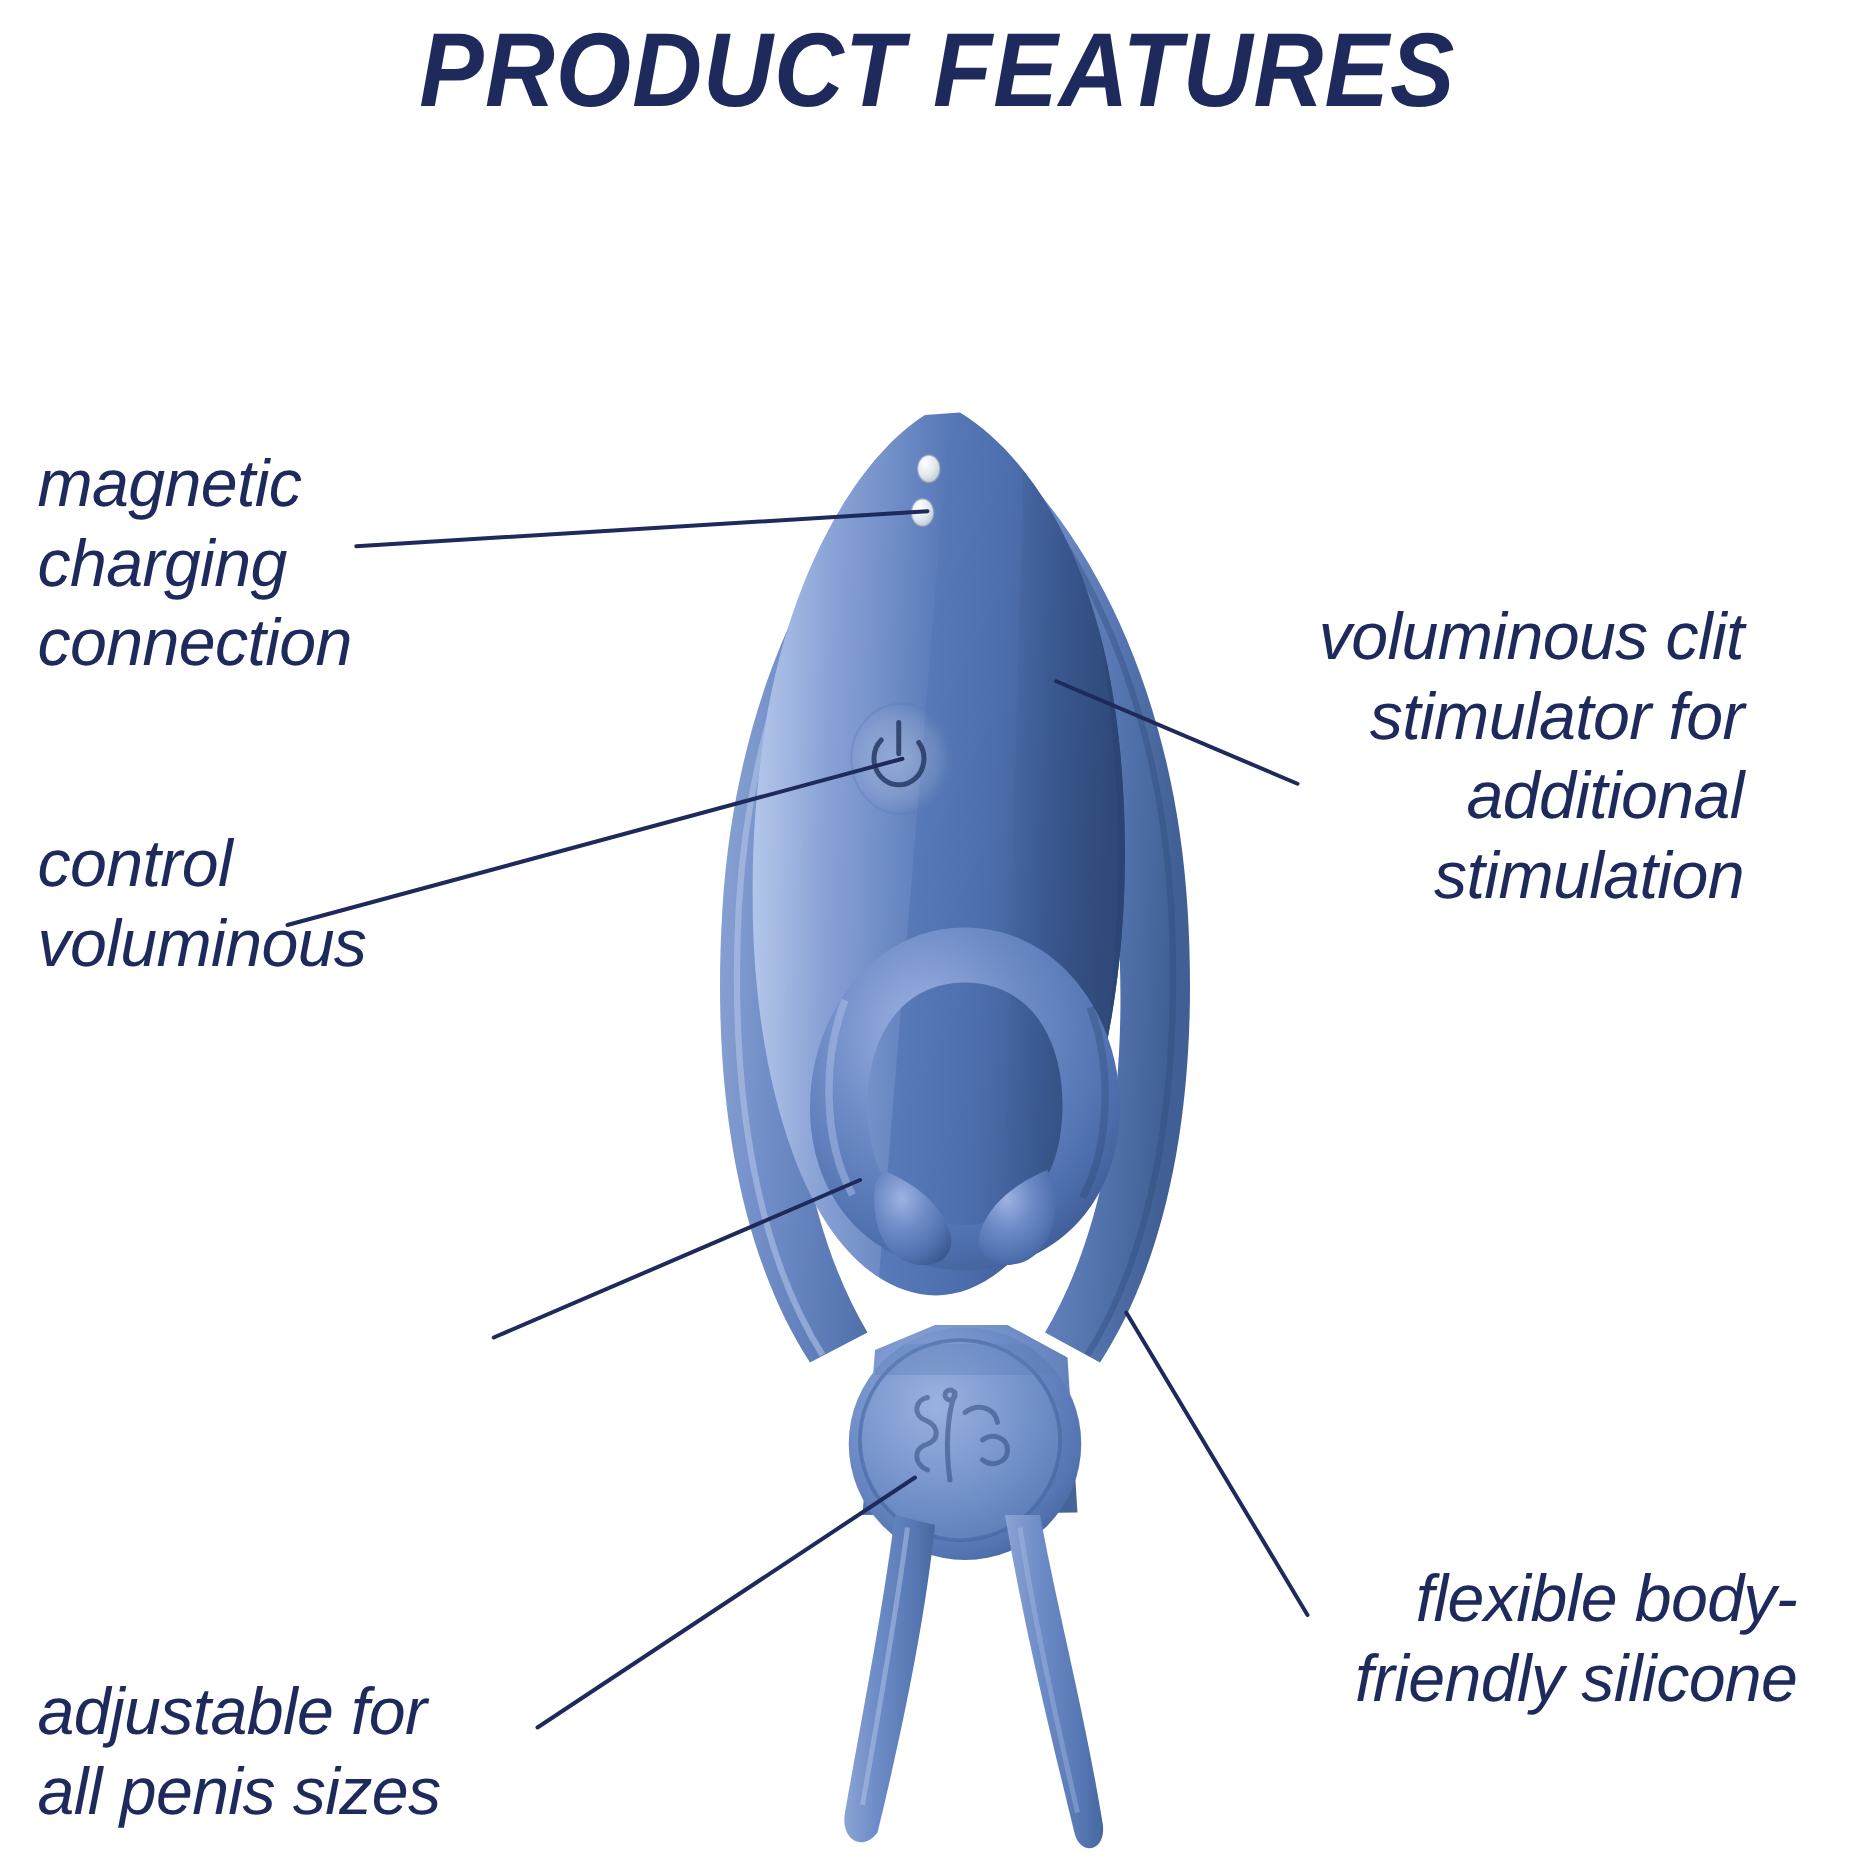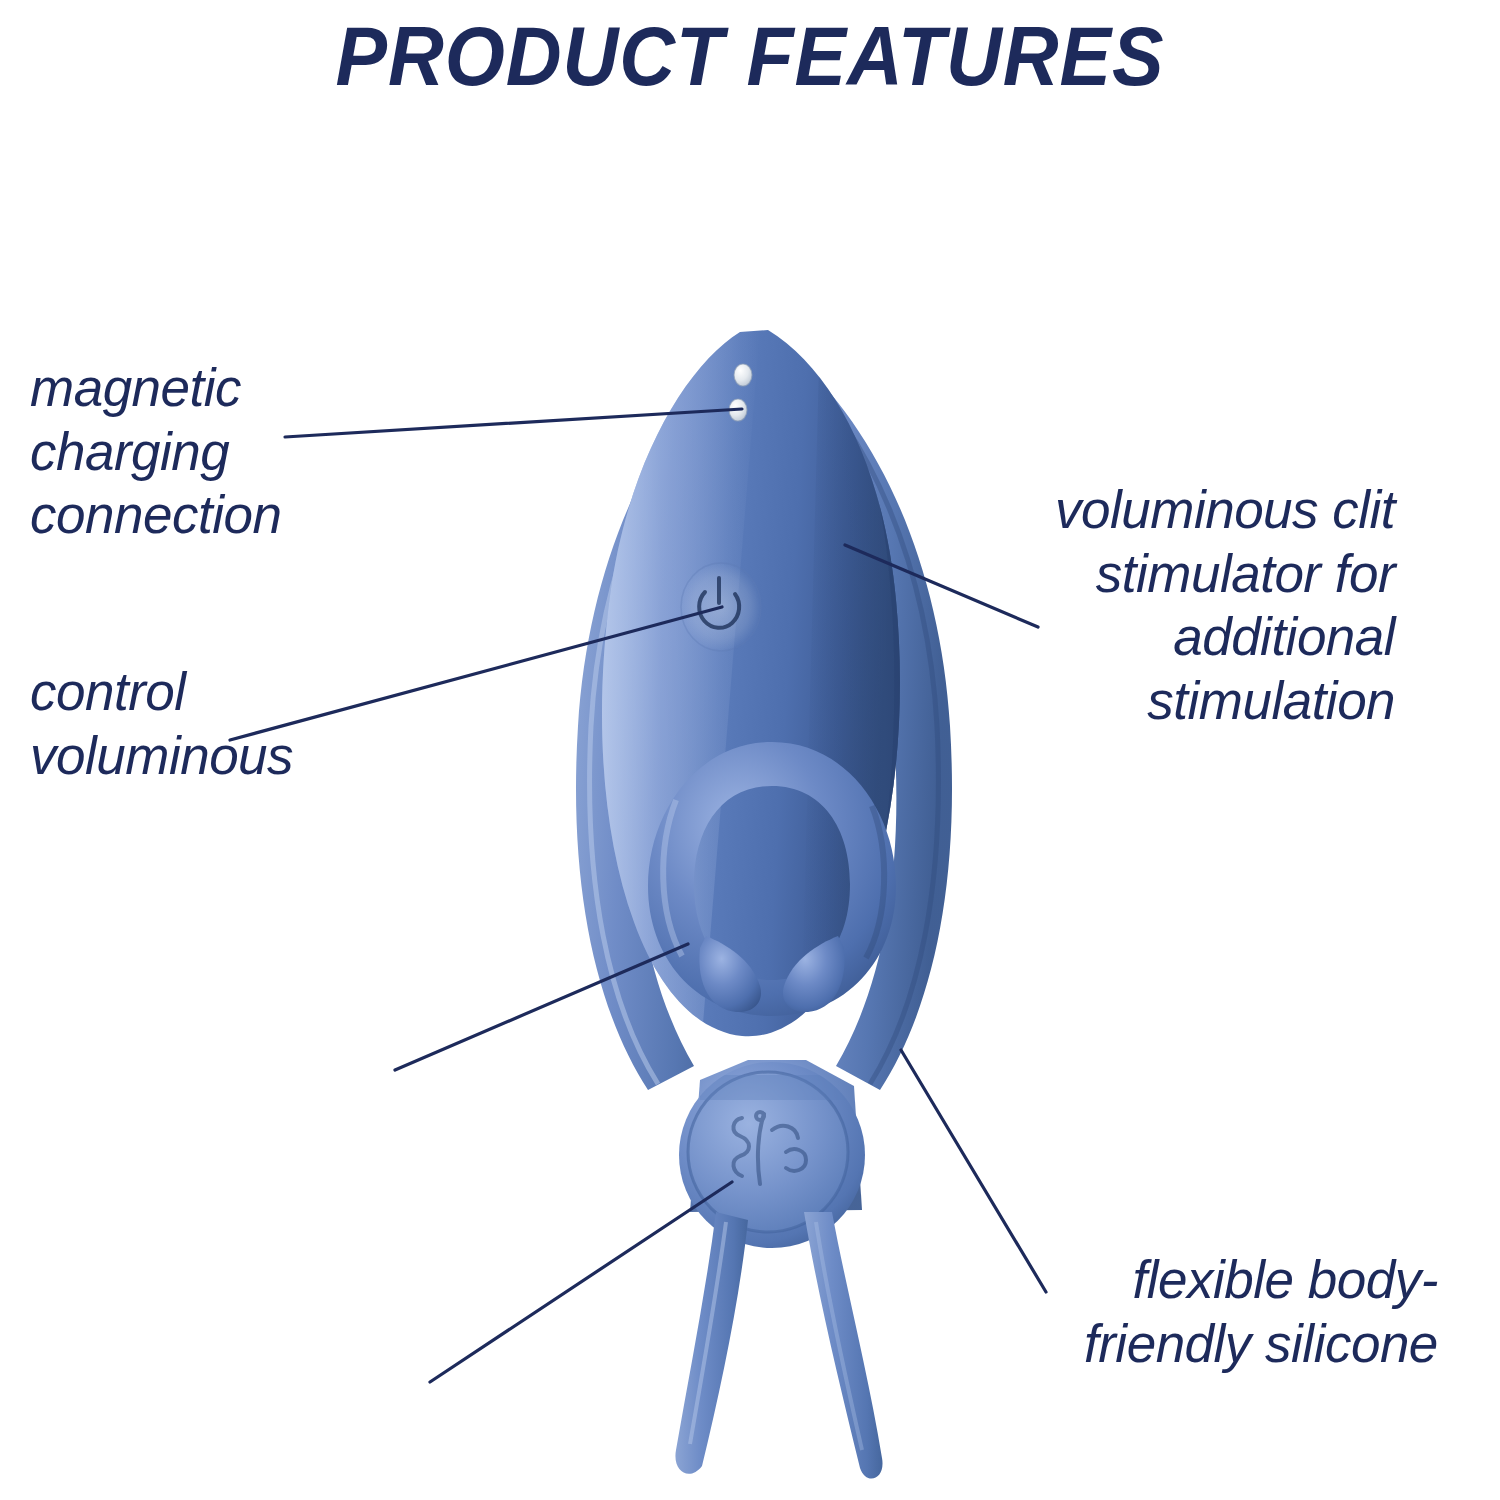--- a/index.html
+++ b/index.html
@@ -240,20 +240,22 @@
   </svg>
 
   <div class="label left" id="lbl-magnetic">magnetic
 charging
 connection</div>
 
   <div class="label left" id="lbl-control">control
 voluminous</div>
 
 
+  <div class="label left" id="lbl-adjust">adjustable for
+all penis sizes</div>
 
   <div class="label right" id="lbl-volum">voluminous clit
 stimulator for
 additional
 stimulation</div>
 
   <div class="label right" id="lbl-flex">flexible body-
 friendly silicone</div>
 
 </div>

